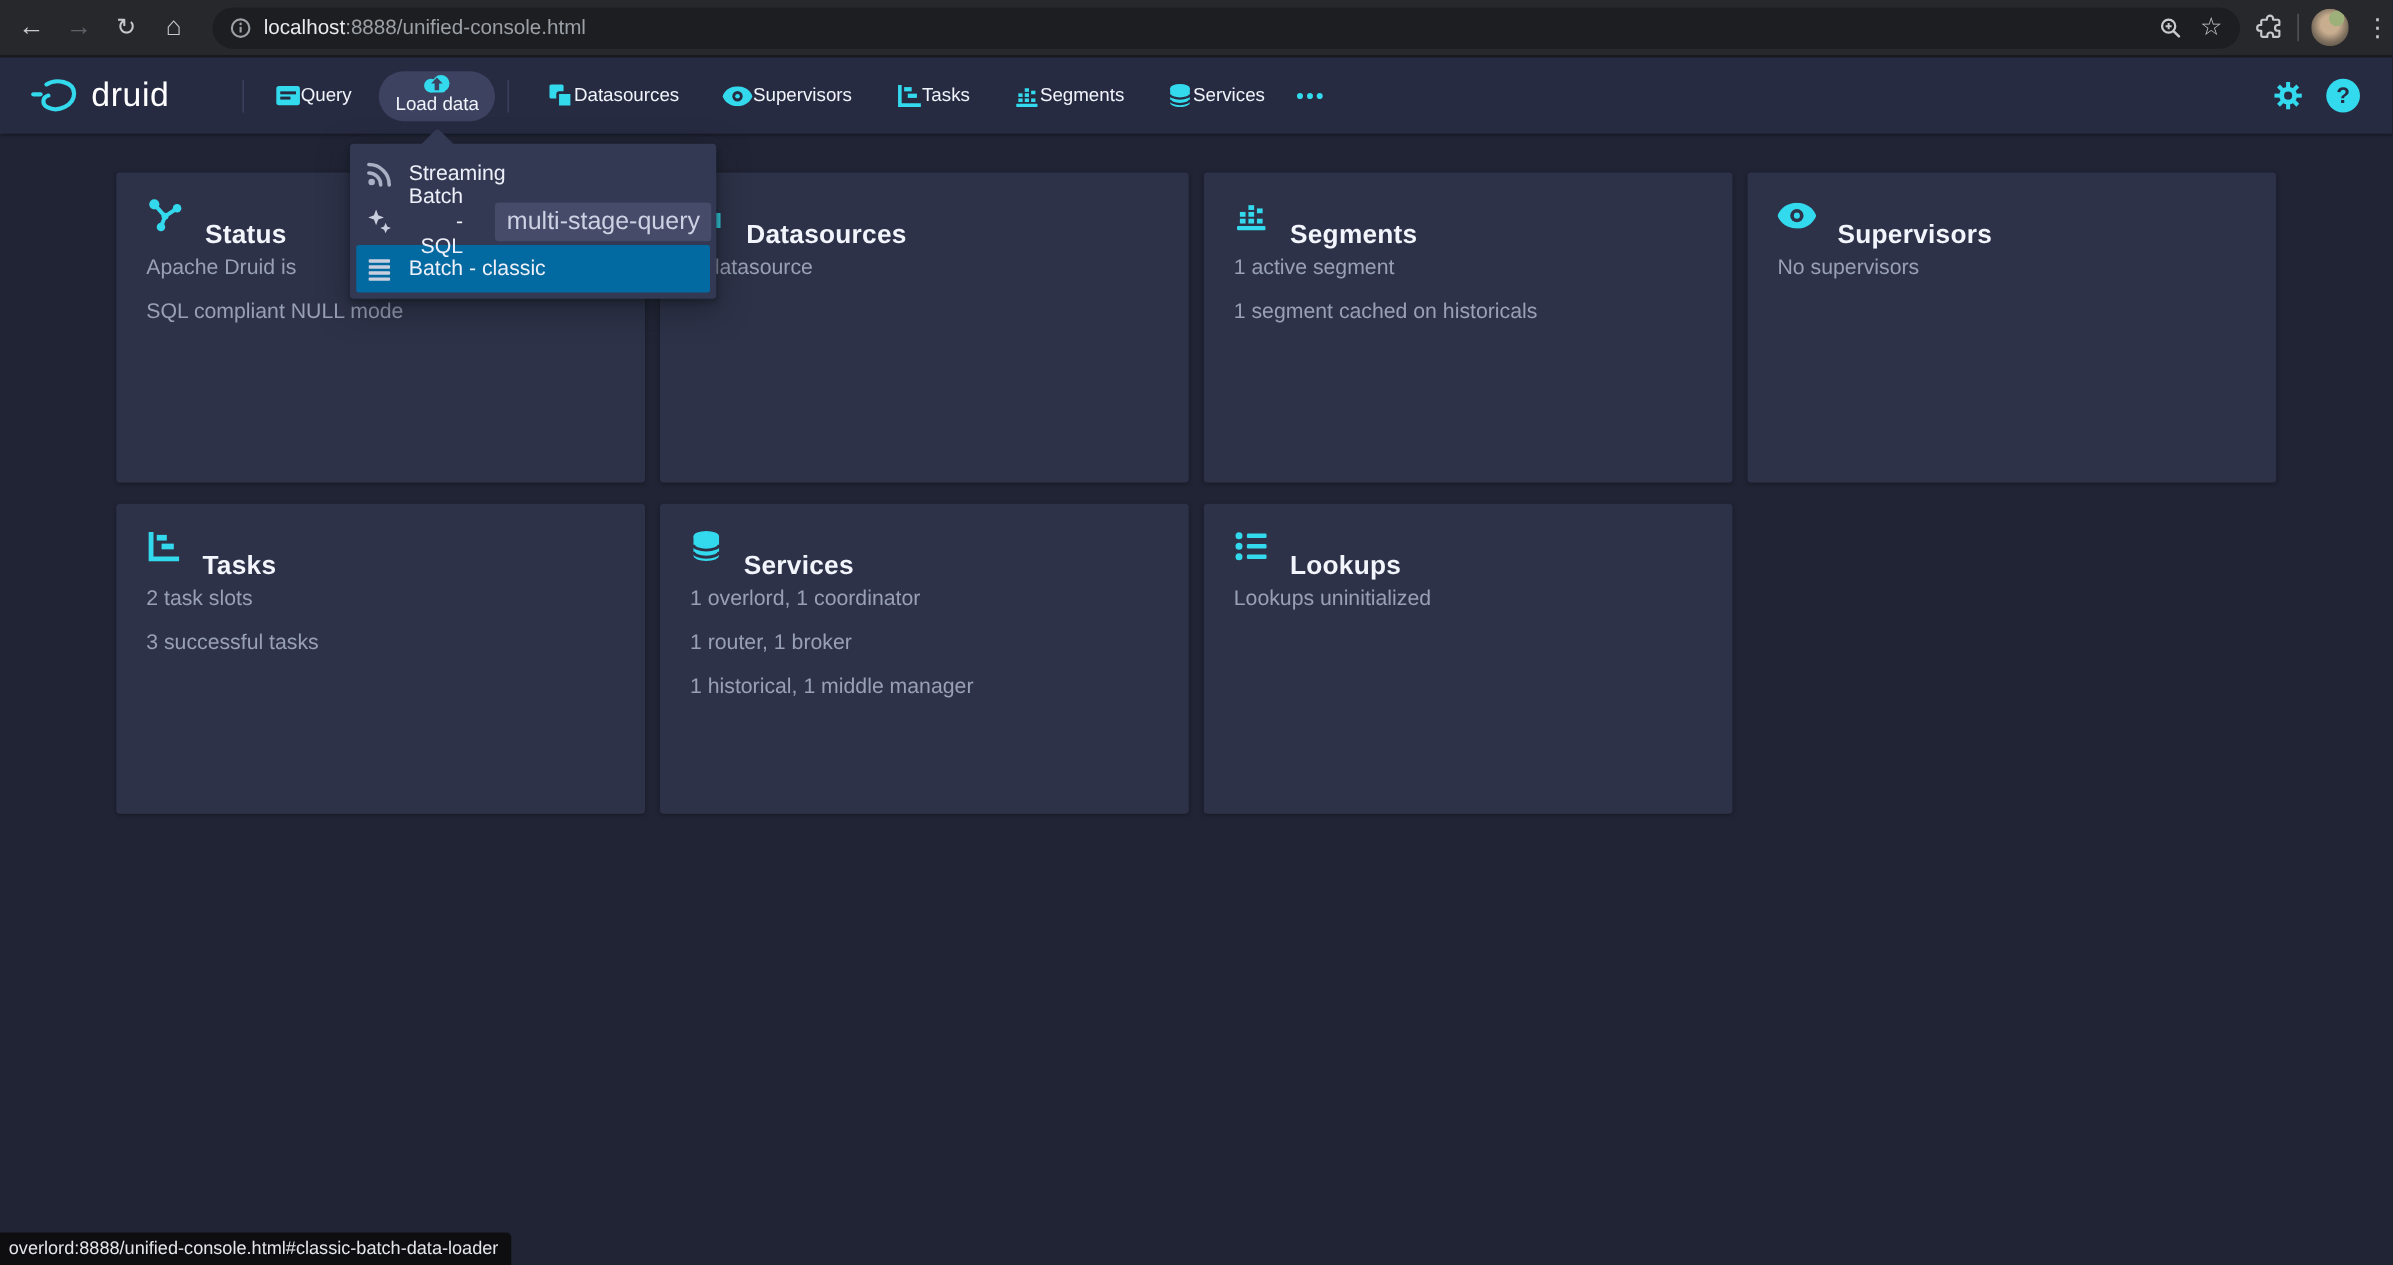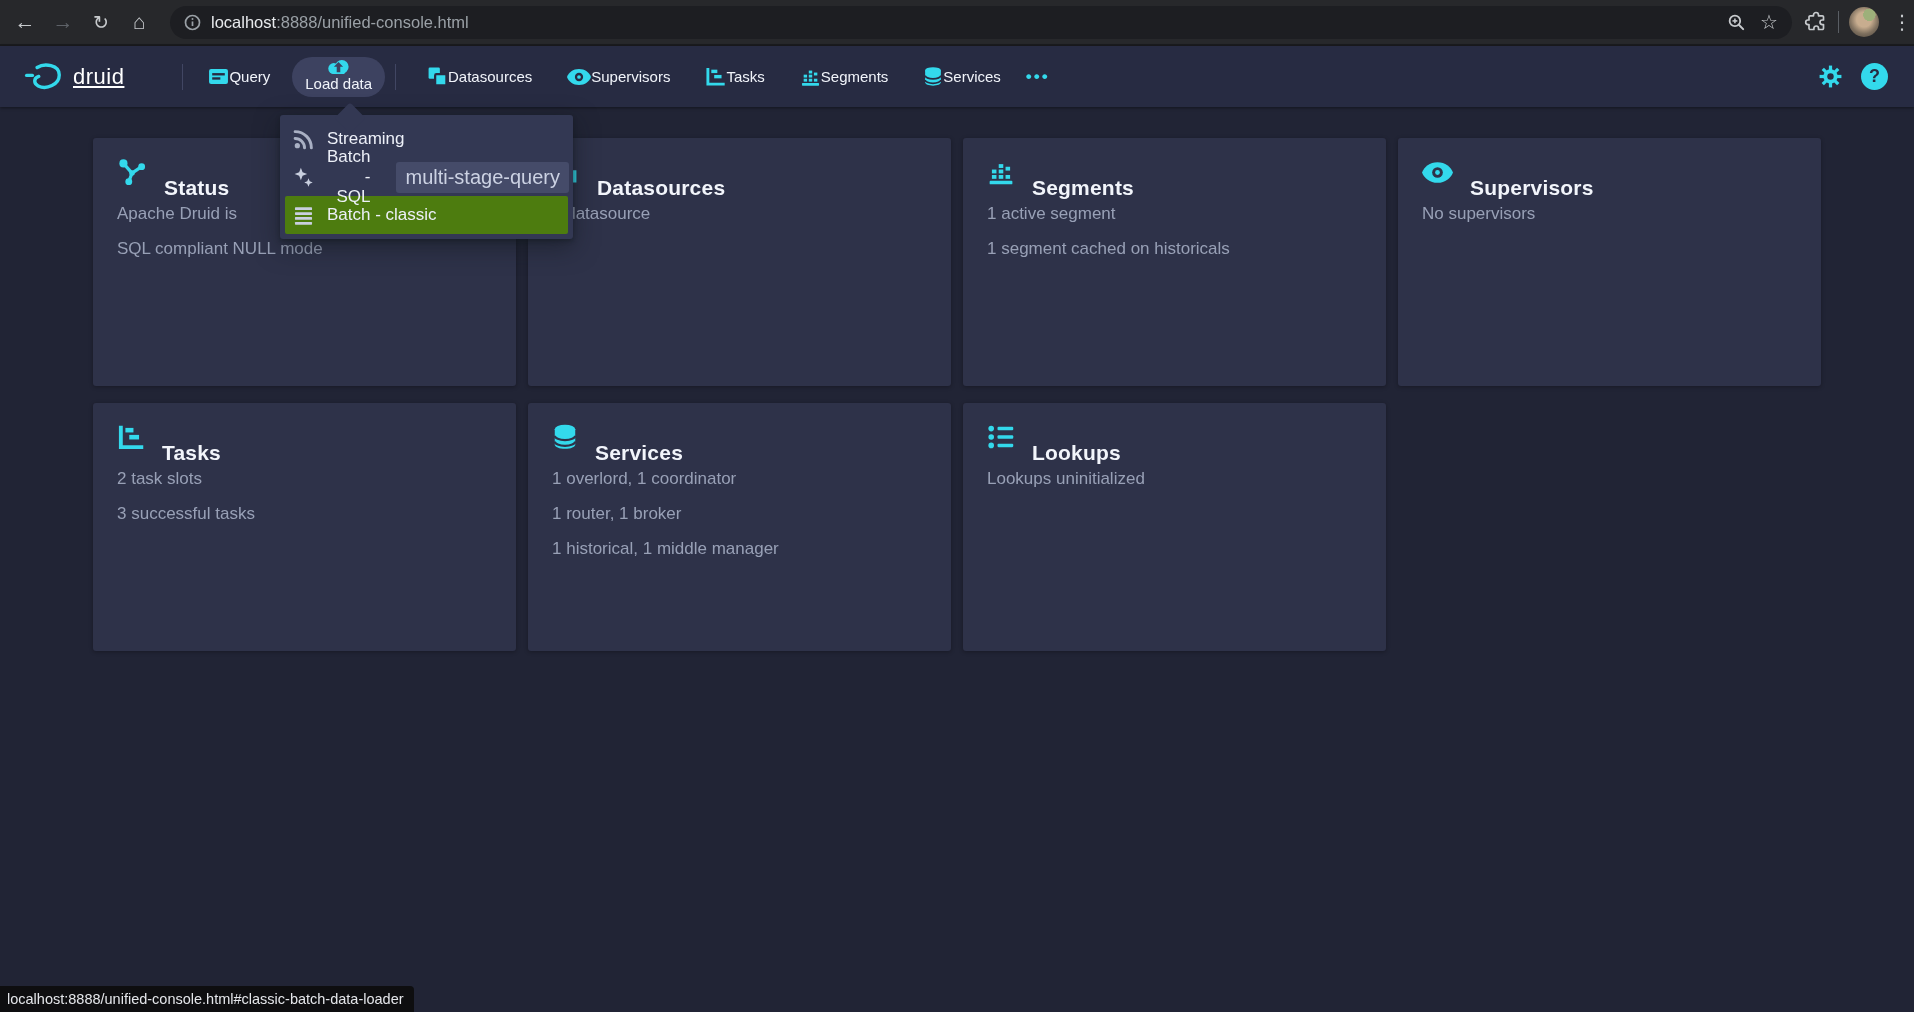--- a/index.html
+++ b/index.html
@@ -24,21 +24,21 @@
   .avatar{width:30px;height:30px;border-radius:50%;flex:none;
           background:radial-gradient(circle at 68% 26%,#9db07a 0 20%,rgba(0,0,0,0) 21%),
                      radial-gradient(circle at 50% 42%,#c8ad8f 0 32%,#7d6f5e 62%,#474039 100%);}
   .kebab{font-size:20px;color:#c7cacd;width:26px;text-align:center;}
 
   
   .navbar{position:absolute;left:0;top:46px;width:100%;height:61px;background:#272b42;
           display:flex;align-items:center;padding-left:24px;box-sizing:border-box;
           box-shadow:0 1px 3px rgba(0,0,0,.45);z-index:20;}
   .brand{display:flex;align-items:center;gap:9px;}
-  .wordmark{color:#fff;font-size:22px;letter-spacing:.5px;text-decoration:underline;}
+  .wordmark{color:#fff;font-size:27px;letter-spacing:.5px;}
   .nav-divider{width:1px;height:26px;background:#414663;flex:none;}
   .div1{margin-left:58px;margin-right:12px;} .div2{margin-left:10px;margin-right:18px;}
   .nav-item{display:flex;align-items:center;height:40px;padding:0 13px;border-radius:20px;
             color:#f1f4fa;font-size:15px;flex:none;cursor:pointer;}
   .nav-item.active{background:#3d4260;flex-direction:column;}
   .nav-item + .nav-item{margin-left:9px;}
   .nav-more{color:#33d9ec;font-size:17px;font-weight:bold;letter-spacing:2px;padding:0 12px;}
   .nav-right{margin-left:auto;margin-right:26px;display:flex;align-items:center;gap:19px;}
   .help-circle{width:27px;height:27px;border-radius:50%;background:#33d9ec;display:flex;
                align-items:center;justify-content:center;color:#272b42;font-weight:bold;font-size:18px;}
@@ -52,21 +52,21 @@
   .card-title{font-size:21px;font-weight:bold;color:#f2f5fb;letter-spacing:.2px;margin-top:32px;}
   .card-line{font-size:17px;color:#98a0b6;line-height:35px;white-space:nowrap;}
 
   
   .menu{position:absolute;left:280px;top:115px;width:293px;background:#333853;border-radius:3px;
         padding:5px 0;z-index:50;box-shadow:0 2px 4px rgba(16,22,26,.4),0 8px 24px rgba(16,22,26,.5);}
   .menu-caret{position:absolute;left:59px;top:-8px;width:22px;height:22px;background:#333853;
               transform:rotate(45deg);border-radius:3px;z-index:-1;}
   .menu-row{display:flex;align-items:center;gap:13px;height:38px;margin:0 5px;padding:0 8px;
             border-radius:2px;color:#edf0f8;font-size:17px;cursor:pointer;text-align:right;}
-  .menu-row.highlight{background:#4d7c0f;}
+  .menu-row.highlight{background:#0369a1;}
   .menu-badge{margin-left:13px;background:#454b69;color:#ccd2e3;font-size:20px;
               padding:4px 9px;border-radius:3px;white-space:nowrap;}
 
   
   .statusbar{position:absolute;left:0;bottom:0;height:26px;background:#0e0e10;color:#e4e6ea;
              font-size:14.5px;display:flex;align-items:center;padding:0 10px 0 7px;
              border-top-right-radius:4px;z-index:60;white-space:nowrap;}
 
   .icon{display:flex;align-items:center;justify-content:center;flex:none;}
 </style>
@@ -388,16 +388,16 @@
           <rect x="1.5" y="5.5" width="13" height="2.1" rx="0.5"></rect>
           <rect x="1.5" y="9.2" width="13" height="2.1" rx="0.5"></rect>
           <rect x="1.5" y="12.9" width="13" height="2.1" rx="0.5"></rect>
         </svg>
       </span>
       <span>Batch - classic</span>
     </div>
   </div>
 
   <div class="statusbar">
-    <span>localhost:8888/unified-console.html#classic-batch-data-loader</span>
+    <span>overlord:8888/unified-console.html#classic-batch-data-loader</span>
   </div>
 
 </div>
 
 </body></html>

